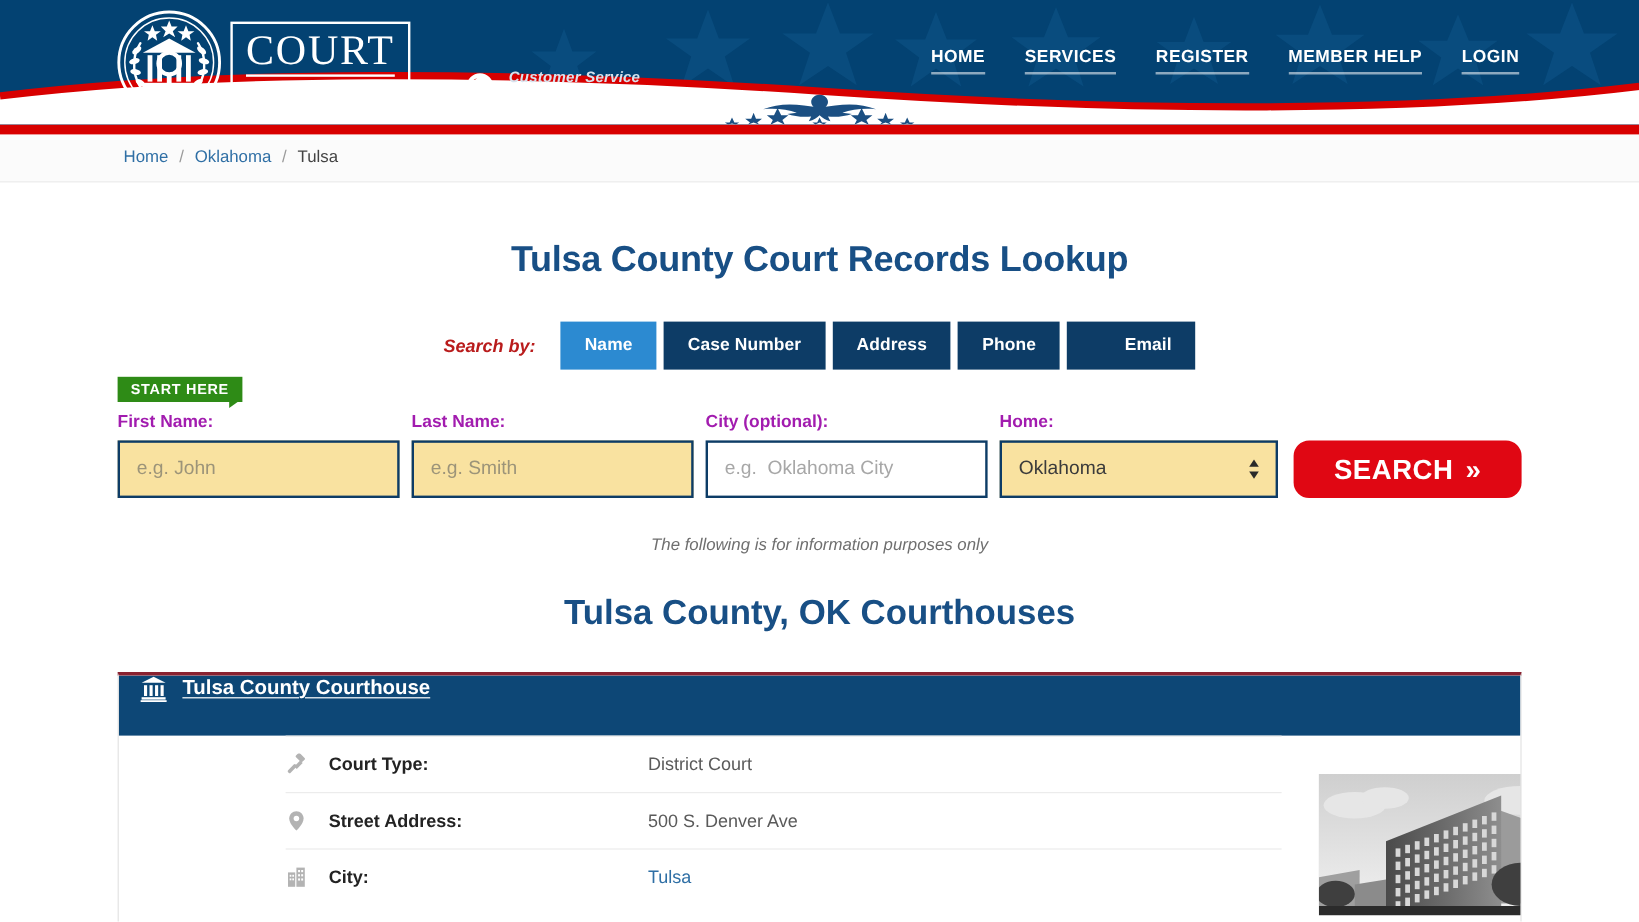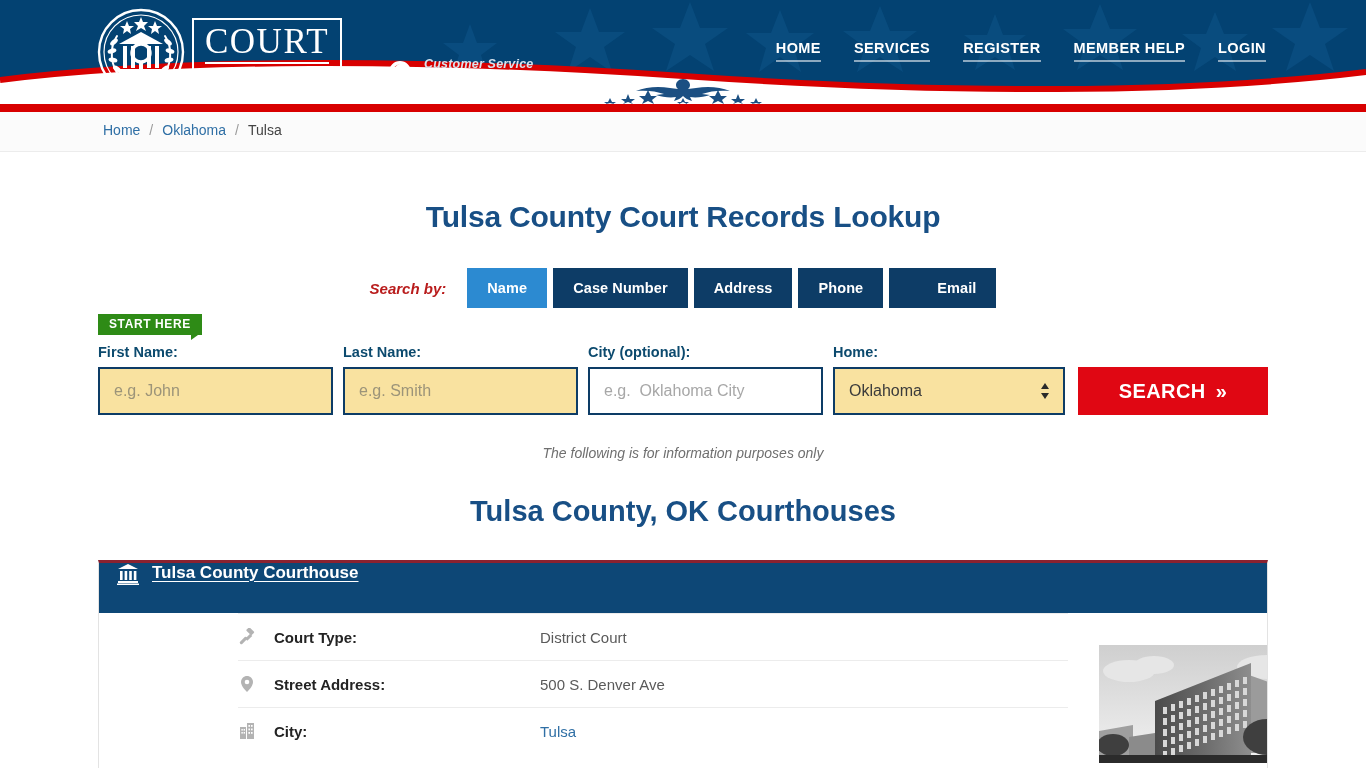--- a/index.html
+++ b/index.html
@@ -194,21 +194,21 @@
   
   .form-row {
     position: absolute;
     left: 98px; top: 344px;
     width: 1170px;
     height: 76px;
   }
   .field { position: absolute; top: 0; }
   .field label {
     display: block;
-    color: #0c4a6e;
+    color: #a21caf;
     font-size: 14.5px;
     font-weight: bold;
     margin-bottom: 7px;
     line-height: 16px;
   }
   .field input,
   .field select {
     width: 100%;
     height: 48px;
     border: 2px solid #0d3c66;
@@ -241,27 +241,27 @@
   }
 
   .search-btn {
     position: absolute;
     left: 980px; top: 23px;
     width: 190px; height: 48px;
     background: #e00713;
     border: none;
     color: #ffffff;
     font-family: "Liberation Sans", sans-serif;
-    font-size: 20px;
+    font-size: 23px;
     font-weight: bold;
     letter-spacing: 0.4px;
     cursor: pointer;
     display: flex; align-items: center; justify-content: center;
     gap: 10px;
-    border-radius: 0;
+    border-radius: 13px;
   }
 
   .disclaimer {
     position: absolute;
     left: 0; top: 445px;
     width: 1366px;
     text-align: center;
     color: #6f6f6f;
     font-size: 14px;
     font-style: italic;

